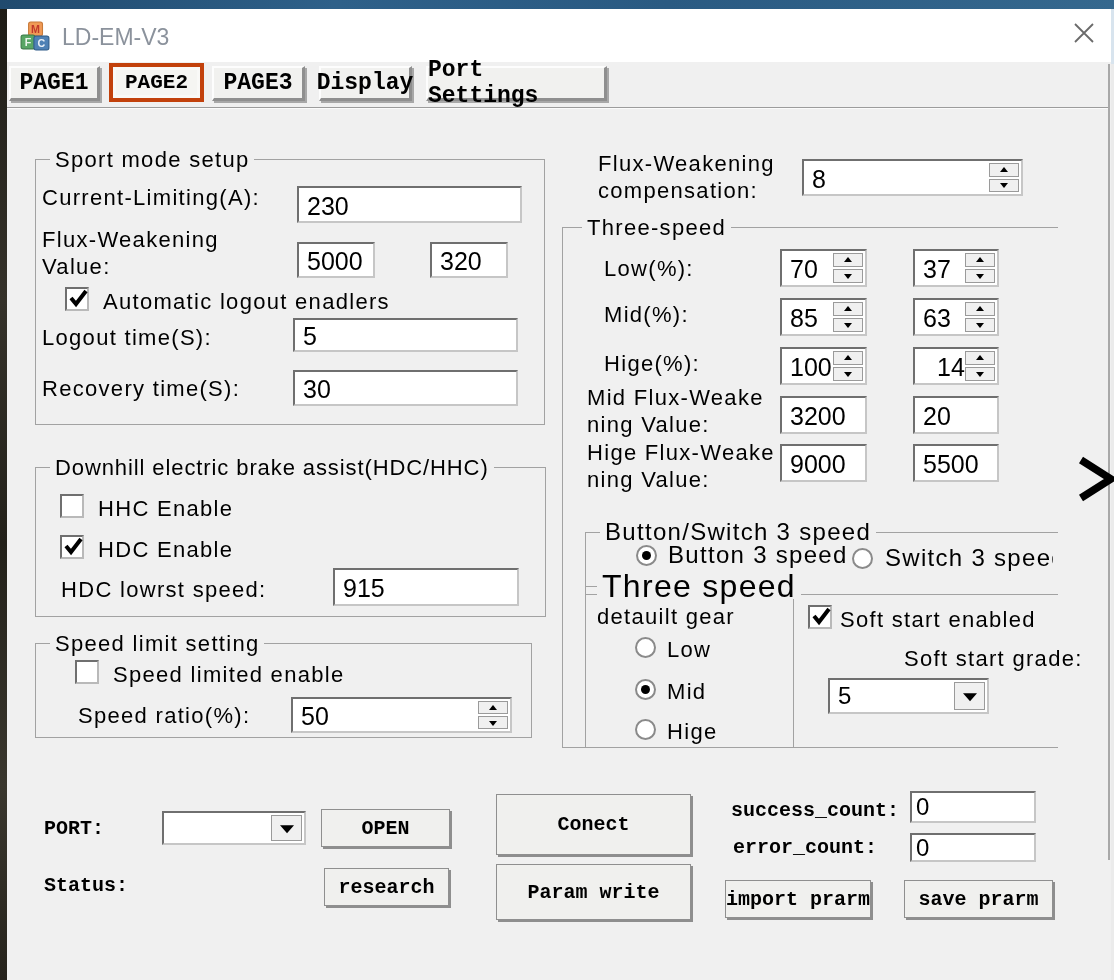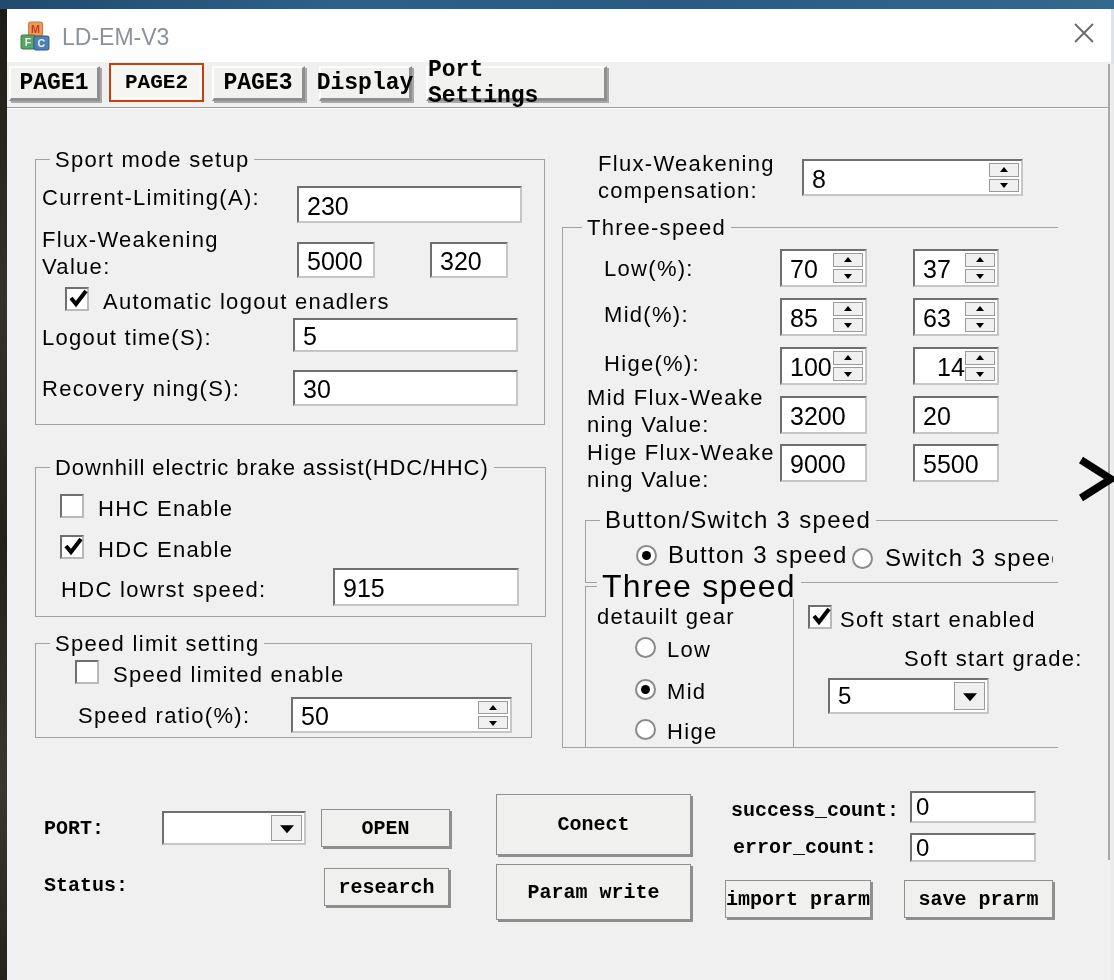--- a/index.html
+++ b/index.html
@@ -36,21 +36,21 @@
          box-shadow:2px 2px 0 #8e8e8e; white-space:nowrap;
          font-family:"Liberation Mono",monospace; font-weight:bold; font-size:20px;
          display:flex; align-items:center; justify-content:center; }
   
   .tab { position:absolute; background:#f1f1ef;
          border-top:2px solid #fdfdfd; border-left:2px solid #fdfdfd;
          border-right:3px solid #8f8f8f; border-bottom:3px solid #8f8f8f;
          box-shadow:2px 2px 0 #a8a8a8;
          font-family:"Liberation Mono",monospace; font-weight:bold; font-size:23px;
          display:flex; align-items:center; justify-content:center; }
-  .tabsel { position:absolute; background:#f5f5f2; border:2px solid #c2410c;
+  .tabsel { position:absolute; background:#f5f5f2; border:4px solid #c2410c;
          box-shadow:inset 0 0 0 3px #f9f9f7;
          font-family:"Liberation Mono",monospace; font-weight:bold; font-size:21px;
          display:flex; align-items:center; justify-content:center; }
   .combo { position:absolute; background:#fff;
         border-top:2px solid #6f6f6f; border-left:2px solid #6f6f6f;
         border-bottom:2px solid #c6c6c6; border-right:2px solid #c6c6c6;
         font-size:24px; padding-left:8px; display:flex; align-items:center;}
   .cbtn { position:absolute; right:2px; top:2px; bottom:2px; width:31px; background:#f0f0f0;
           border:1px solid #9a9a9a; }
   .cbtn::after { content:""; position:absolute; left:50%; top:50%; transform:translate(-50%,-35%);
@@ -98,21 +98,21 @@
 <div class="tf" style="left:297px;top:242px;width:78px;height:36px;">5000</div>
 <div class="tf" style="left:430px;top:242px;width:78px;height:36px;">320</div>
 <div class="cb" style="left:65px;top:287px;">
     <svg width="20" height="20" viewBox="0 0 20 20">
       <path d="M3 9 L8 15 L18 2" stroke="#000" stroke-width="4" fill="none"></path>
     </svg>
   </div>
 <div class="lab" style="left:103px;top:288px;">Automatic logout enadlers</div>
 <div class="lab" style="left:42px;top:324px;">Logout time(S):</div>
 <div class="tf" style="left:293px;top:318px;width:225px;height:34px;">5</div>
-<div class="lab" style="left:42px;top:375px;">Recovery ning(S):</div>
+<div class="lab" style="left:42px;top:375px;">Recovery time(S):</div>
 <div class="tf" style="left:293px;top:370px;width:225px;height:36px;">30</div>
 
 <div class="gb" style="left:35px;top:467px;width:511px;height:150px;">
     <span class="gt" style="letter-spacing:0.9px;">Downhill electric brake assist(HDC/HHC)</span>
   </div>
 <div class="cb" style="left:60px;top:494px;"></div>
 <div class="lab" style="left:98px;top:495px;">HHC Enable</div>
 <div class="cb" style="left:60px;top:535px;">
     <svg width="20" height="20" viewBox="0 0 20 20">
       <path d="M3 9 L8 15 L18 2" stroke="#000" stroke-width="4" fill="none"></path>
@@ -211,21 +211,21 @@
         <i class="tri-dn"></i>
       </span>
     </span></div>
 <div class="lab" style="left:587px;top:384px;">Mid Flux-Weake<br>ning Value:</div>
 <div class="tf" style="left:780px;top:396px;width:87px;height:38px;">3200</div>
 <div class="tf" style="left:913px;top:396px;width:86px;height:38px;">20</div>
 <div class="lab" style="left:587px;top:439px;">Hige Flux-Weake<br>ning Value:</div>
 <div class="tf" style="left:780px;top:444px;width:87px;height:38px;">9000</div>
 <div class="tf" style="left:913px;top:444px;width:86px;height:38px;">5500</div>
 
-<div class="gb" style="left:585px;top:520px;width:473px;height:63px;border-right:none;padding-left:37px;">
+<div class="gb" style="left:585px;top:532px;width:473px;height:63px;border-right:none;padding-left:37px;">
     <span class="gt" style="font-size:24px;top:-14px;">Button/Switch 3 speed</span>
   </div>
 <div class="rb sel" style="left:636px;top:545px;"></div>
 <div class="lab" style="left:668px;top:541px;width:179px;overflow:hidden;font-size:24px;">Button 3 speed</div>
 <div class="rb" style="left:852px;top:548px;"></div>
 <div class="lab" style="left:885px;top:544px;width:168px;overflow:hidden;font-size:24px;">Switch 3 speed</div>
 
 <div class="gb" style="left:585px;top:586px;width:209px;height:162px;border-bottom:none;">
     <span class="gt" style="left:11px;font-size:32px;top:-14px;">Three speed</span>
   </div>

